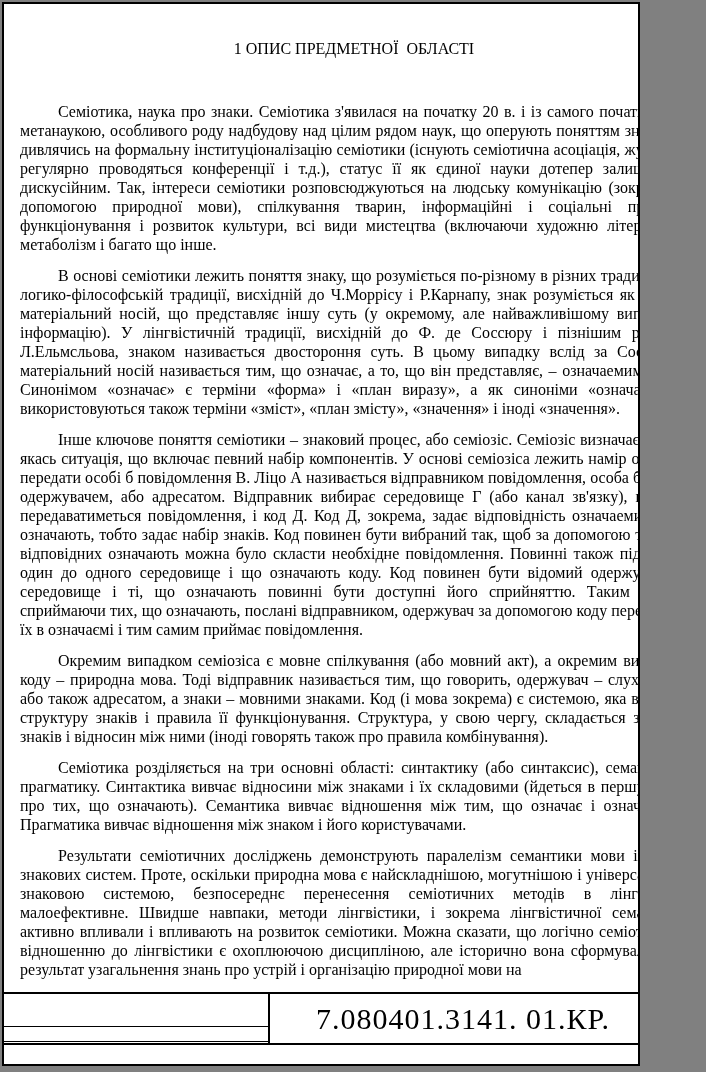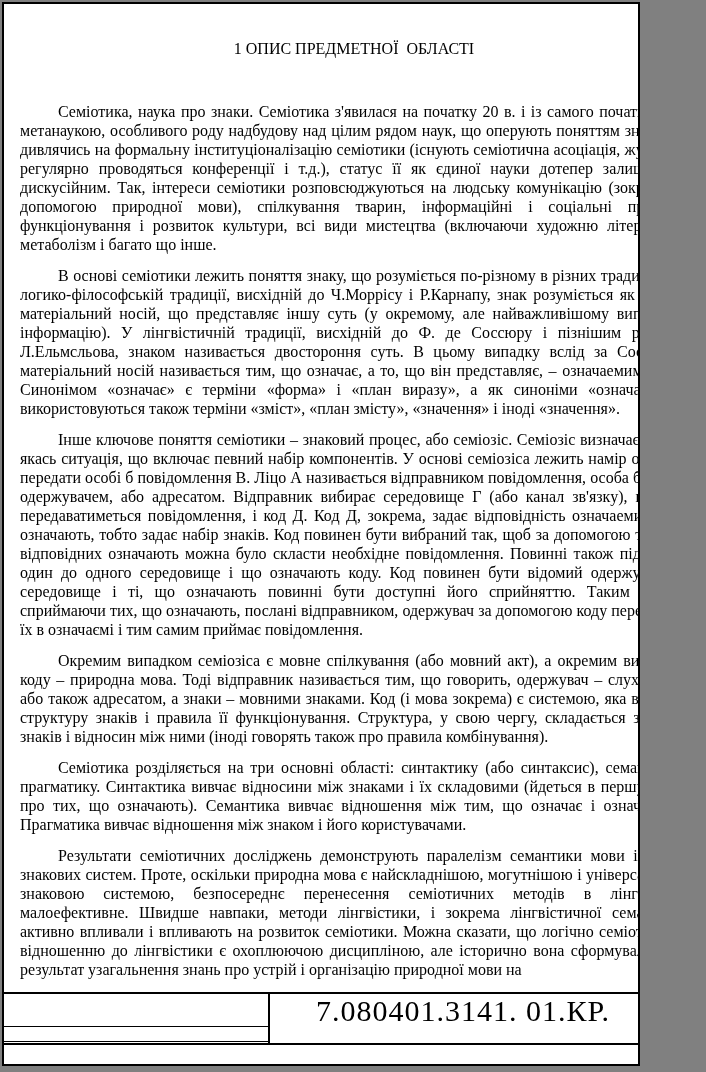--- a/index.html
+++ b/index.html
@@ -59,21 +59,21 @@
     padding-left:2px;
     overflow:hidden;
     margin-top:32px;
   }
   .f-left .c:nth-child(5n) { border-right:none; }
   .f-left .c:nth-child(n+11) { border-bottom:none; }
   .f-center {
     position:absolute; left:266px; top:0; width:388px; height:49px;
     box-sizing:border-box;
     border-right:2px solid #000;
-    display:flex; justify-content:center;
+    display:flex; align-items:center; justify-content:center;
     font-size:30px;
     letter-spacing:1px;
     white-space:nowrap;
   }
   .f-right {
     position:absolute; left:654px; top:0; right:0; height:49px;
   }
   .f-sheet-label {
     height:25px;
     box-sizing:border-box;

